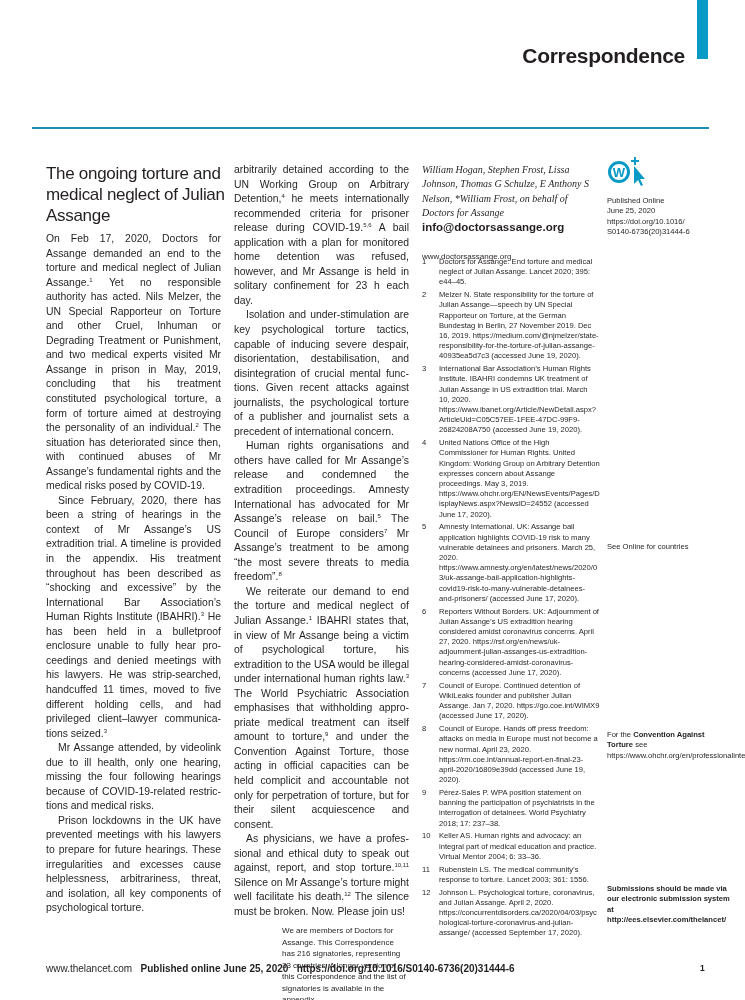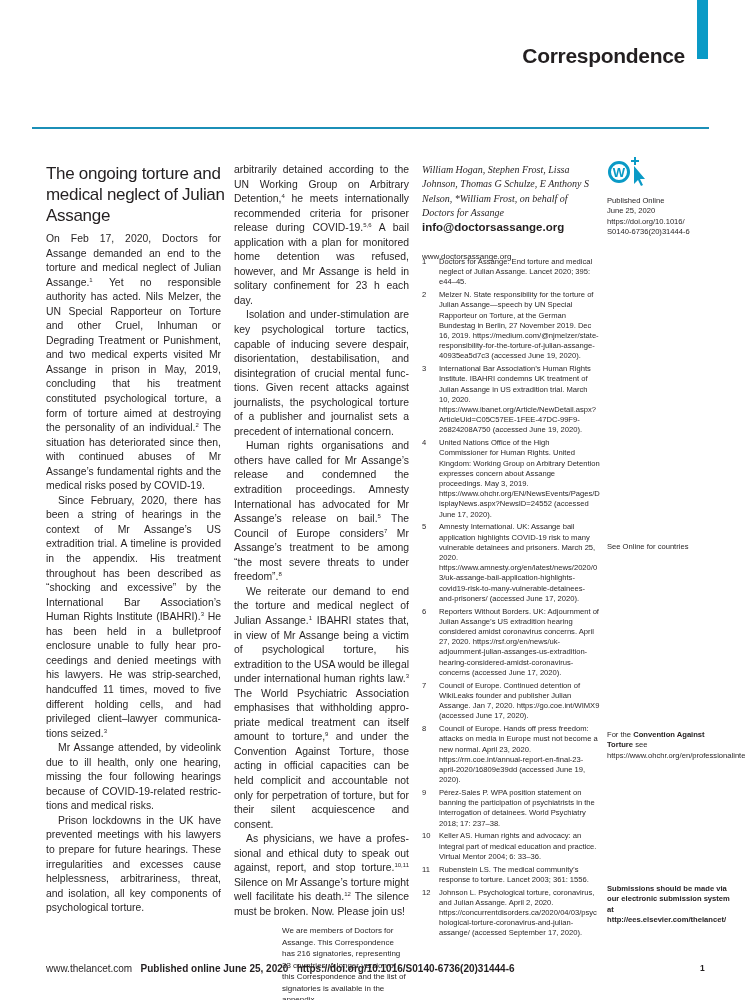--- a/index.html
+++ b/index.html
@@ -40,21 +40,21 @@
 
 <div class="abs col col1" id="col1">
     <p class="first"><span>On Feb 17, 2020, Doctors for Assange demanded an end to the torture and medical neglect of Julian Assange.</span><sup>1</sup><span> Yet no responsible authority has acted. Nils Melzer, the UN Special Rapporteur on Torture and other Cruel, Inhuman or Degrading Treatment or Punishment, and two medical experts visited Mr Assange in prison in May, 2019, concluding that his treatment constituted psychological torture, a form of torture aimed at destroying the personality of an individual.</span><sup>2</sup><span> The situation has deteriorated since then, with contin­ued abuses of Mr Assange’s funda­mental rights and the medical risks posed by COVID-19.</span></p>
     <p><span>Since February, 2020, there has been a string of hearings in the context of Mr Assange’s US extradition trial. A timeline is provided in the appendix. His treatment throughout has been described as “shocking and excessive” by the International Bar Association’s Human Rights Institute (IBAHRI).</span><sup>3</sup><span> He has been held in a bulletproof enclosure unable to fully hear pro­ceedings and denied meetings with his lawyers. He was strip-searched, handcuffed 11 times, moved to five different holding cells, and had privileged client–lawyer communica­tions seized.</span><sup>3</sup></p>
     <p><span>Mr Assange attended, by videolink due to ill health, only one hearing, missing the four following hearings because of COVID-19-related restric­tions and medical risks.</span></p>
     <p><span>Prison lockdowns in the UK have prevented meetings with his lawyers to prepare for future hearings. These irregularities and excesses cause help­lessness, arbitrariness, threat, and isolation, all key components of psy­chological torture.</span></p>
   </div>
 <div class="abs col col2" id="col2">
     <p class="first"><span>arbitrarily detained according to the UN Working Group on Arbitrary Detention,</span><sup>4</sup><span> he meets internationally recommended criteria for prisoner release during COVID-19.</span><sup>5,6</sup><span> A bail application with a plan for moni­tored home detention was refused, however, and Mr Assange is held in solitary confinement for 23 h each day.</span></p>
     <p><span>Isolation and under-stimulation are key psychological torture tactics, capable of inducing severe despair, disorientation, destabilisation, and disintegration of crucial mental func­tions. Given recent attacks against journalists, the psychological torture of a publisher and journalist sets a precedent of international concern.</span></p>
-    <p><span>Human rights organisations and others have called for Mr Assange’s release and condemned the extradition proceedings. Amnesty International has advocated for Mr Assange’s release on bail.</span><sup>5</sup><span> The Council of Europe considers</span><sup>7</sup><span> Mr Assange’s treatment to be among “the most severe threats to under freedom”.</span><sup>8</sup></p>
+    <p><span>Human rights organisations and others have called for Mr Assange’s release and condemned the extradition proceedings. Amnesty International has advocated for Mr Assange’s release on bail.</span><sup>5</sup><span> The Council of Europe considers</span><sup>7</sup><span> Mr Assange’s treatment to be among “the most severe threats to media freedom”.</span><sup>8</sup></p>
     <p><span>We reiterate our demand to end the torture and medical neglect of Julian Assange.</span><sup>1</sup><span> IBAHRI states that, in view of Mr Assange being a victim of psychological torture, his extradition to the USA would be illegal under international human rights law.</span><sup>3</sup><span> The World Psychiatric Association emphasises that withholding appro­priate medical treatment can itself amount to torture,</span><sup>9</sup><span> and under the Convention Against Torture, those acting in official capacities can be held complicit and accountable not only for perpetration of torture, but for their silent acquiescence and consent.</span></p>
     <p><span>As physicians, we have a profes­sional and ethical duty to speak out against, report, and stop torture.</span><sup>10,11</sup><span> Silence on Mr Assange’s torture might well facilitate his death.</span><sup>12</sup><span> The silence must be broken. Now. Please join us!</span></p>
     <div class="note">We are members of Doctors for Assange. This Correspondence has 216 signatories, representing 33 countries. A longer version of this Correspondence and the list of signatories is available in the appendix.</div>
   </div>
 
 <div class="abs authors">William Hogan, Stephen Frost, Lissa Johnson, Thomas G Schulze, E Anthony S Nelson, *William Frost, on behalf of Doctors for Assange</div>
 <a class="abs email">info@doctorsassange.org</a>
 <a class="abs website">www.doctorsassange.org</a>
 
 <div class="abs refs" id="refs">

